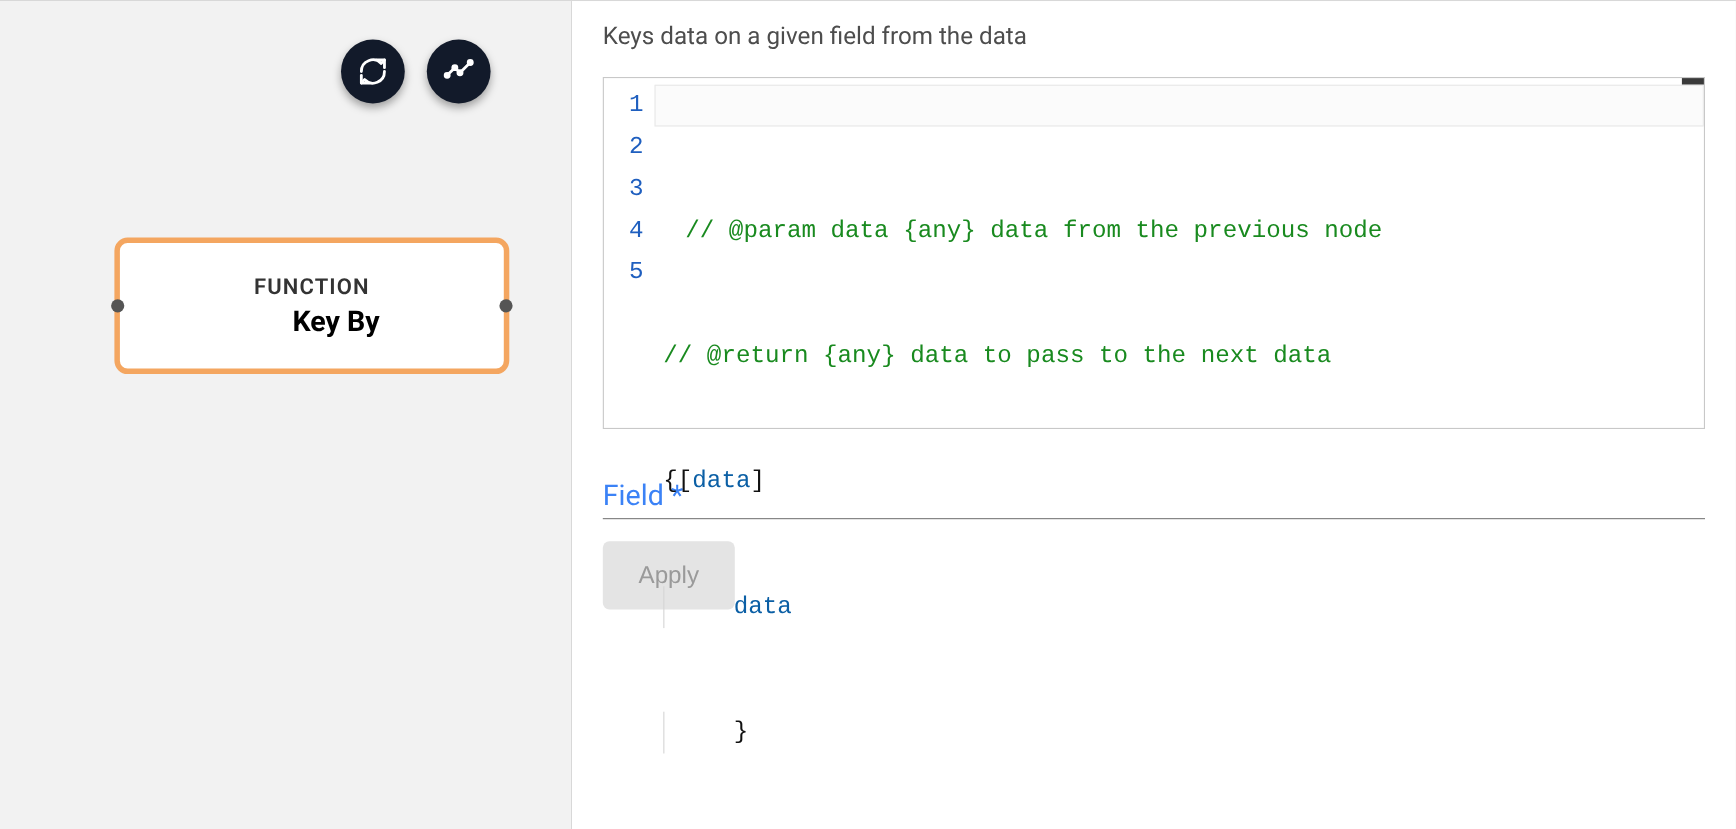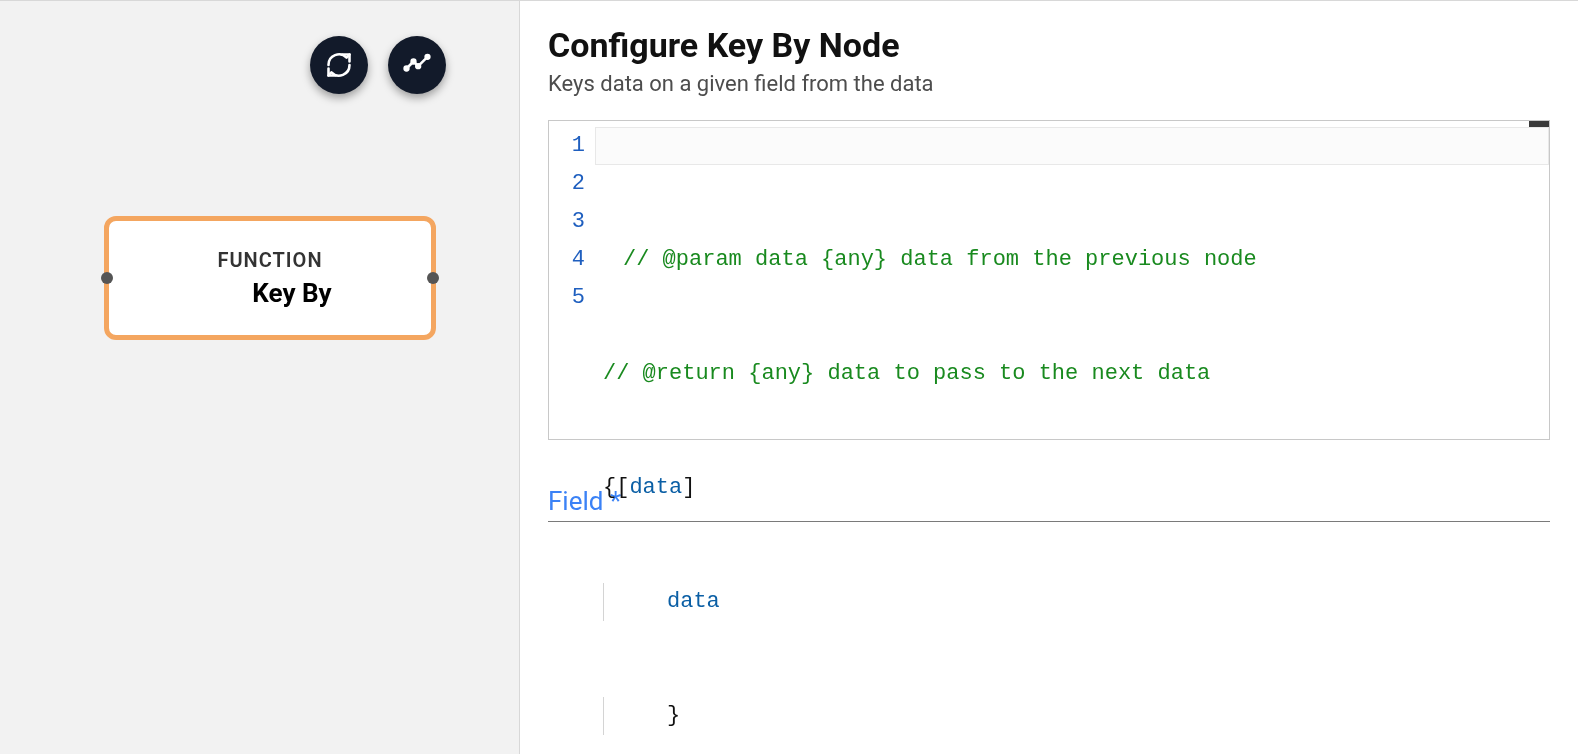--- a/index.html
+++ b/index.html
@@ -52,21 +52,21 @@
     cursor: pointer;
     box-shadow: 0 4px 8px rgba(0,0,0,0.35);
   }
   .circle-btn svg { width: 28px; height: 28px; }
 
   
   .node {
     position: absolute;
     top: 215px;
     left: 104px;
-    width: 332px;
+    width: 359px;
     height: 124px;
     background: #ffffff;
     border: 5px solid #f4a660;
     border-radius: 12px;
     display: flex;
     flex-direction: column;
     align-items: center;
     justify-content: center;
     gap: 6px;
   }
@@ -225,21 +225,20 @@
       <div class="port port-left"></div>
       <div class="port port-right"></div>
       <div class="node-type">FUNCTION</div>
       <div class="node-title">Key By</div>
     </div>
 
   </div>
 
   <div class="right-panel">
 
-    <h1 class="panel-title">Configure Key By Node</h1>
     <div class="panel-subtitle">Keys data on a given field from the data</div>
 
     <div class="code-editor">
       <div class="scroll-nub"></div>
       <div class="gutter">
         <div>1</div>
         <div>2</div>
         <div>3</div>
         <div>4</div>
         <div>5</div>
@@ -262,15 +261,16 @@
           <span class="indent-guide"></span><span style="display:inline-block;width:32px;"></span><span class="tok-punct">}</span>
         </div>
       </div>
     </div>
 
     <div class="field-wrap">
       <div class="field-label">Field *</div>
       <div class="field-underline"></div>
     </div>
 
+    <button class="apply-btn" disabled="">Apply</button>
 
   </div>
 </div>
 
 </body></html>

